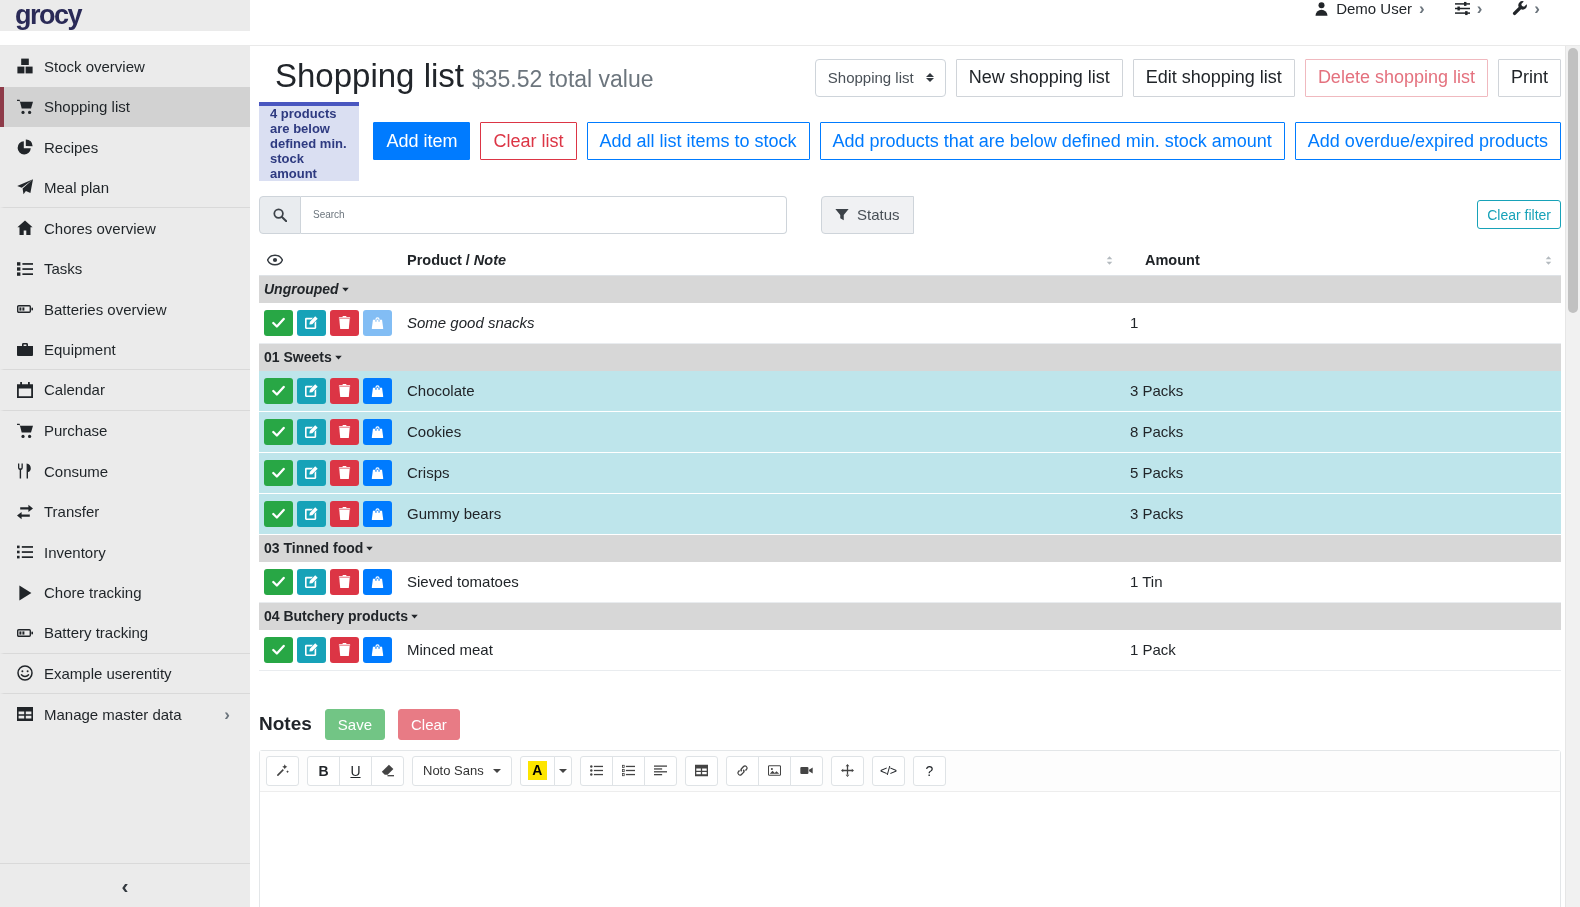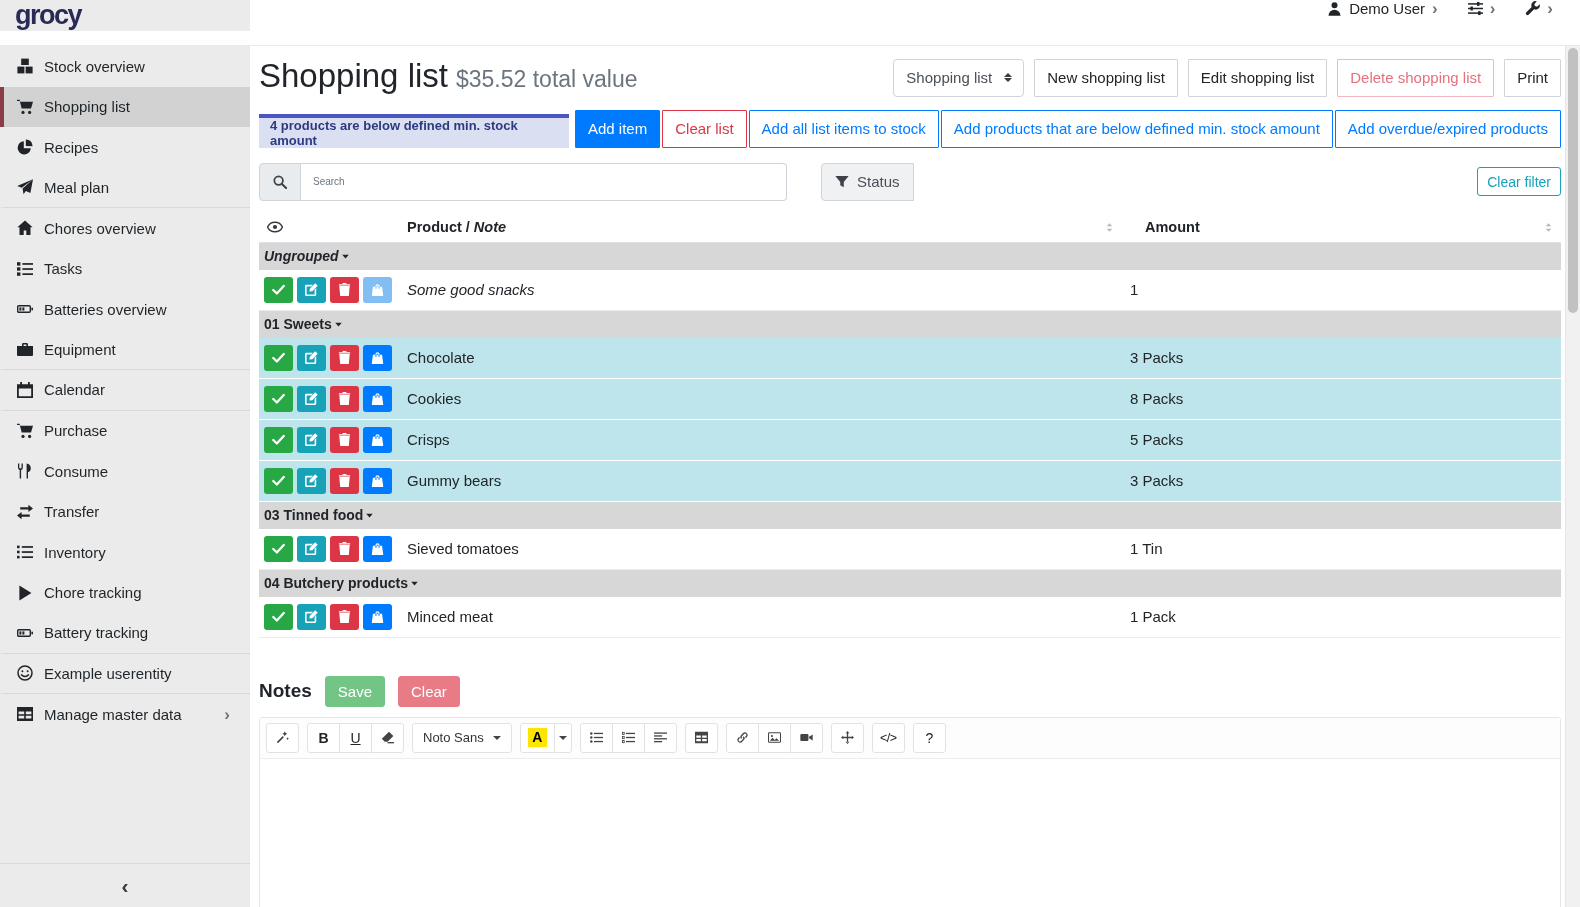--- a/index.html
+++ b/index.html
@@ -7,21 +7,21 @@
     font-family:"Liberation Sans",sans-serif;color:#212529}
   button{font-family:inherit;cursor:pointer}
   .icn{display:inline-flex;align-items:center;justify-content:center}
   .icn svg{width:1em;height:1em;fill:currentColor;display:block}
 
   
   .topbar{position:absolute;top:0;left:0;right:0;height:46px;background:#fff;display:flex;
     align-items:flex-start;border-bottom:1px solid #e9e9e9;z-index:5}
   .brand{width:250px;background:#ebebeb;display:flex;align-items:center;padding-left:15px}
   .logo{font-size:27px;font-weight:700;color:#2a2a57;letter-spacing:-1.5px}
-  .topbar-right{margin-left:auto;display:flex;align-items:center;gap:30px;padding-right:27px}
+  .topbar-right{margin-left:auto;display:flex;align-items:center;gap:30px;padding-right:40px}
   .tmenu{display:flex;align-items:center;gap:7px;font-size:15px;color:#212529}
   .tmenu .icn{font-size:15px;color:#212529}
   .chev-glyph{font-size:17px;color:#6c757d;line-height:1;font-weight:600}
   .chev-glyph.big{font-size:21px;color:#343a40}
 
   
   .sidebar{position:absolute;top:46px;left:0;bottom:0;width:250px;background:#ebebeb;
     display:flex;flex-direction:column}
   .sidebar-nav{display:flex;flex-direction:column}
   .sitem{display:flex;align-items:center;gap:9px;height:40.5px;padding:0 10px;font-size:15px;
@@ -31,44 +31,44 @@
   .sicon{font-size:16px;width:21px;color:#212529}
   .slabel{white-space:nowrap}
   .schev{margin-left:auto;margin-right:10px}
   .sidebar-footer{margin-top:auto;border-top:1px solid #d9d9d9;height:44px;display:flex;
     align-items:center;justify-content:center}
 
   
   .content{position:absolute;top:46px;left:250px;right:15px;bottom:0;background:#fff;
     padding:10px 4px 0 9px;overflow:hidden}
   .page-head{display:flex;align-items:center}
-  .page-title{font-size:33px;font-weight:500;margin:0 0 4px;color:#21252a;line-height:1.2}
+  .page-title{font-size:33px;font-weight:500;margin:0 16px 4px;color:#21252a;line-height:1.2}
   .page-title small{font-size:23px;color:#6c757d;font-weight:400;margin-left:8px}
   .head-actions{margin-left:auto;display:flex;gap:10px;align-items:center}
 
   .select-ctl{height:38px;border:1px solid #ced4da;border-radius:4px;background:#fff;display:flex;
     align-items:center;gap:12px;padding:0 10px 0 12px;font-size:15px;color:#495057;cursor:pointer}
   .dbl-caret{position:relative;width:9px;height:17px;flex:none}
   .dbl-caret::before{content:"";position:absolute;left:0;top:0;border:4px solid transparent;border-bottom-color:#343a40}
   .dbl-caret::after{content:"";position:absolute;left:0;bottom:0;border:4px solid transparent;border-top-color:#343a40}
 
-  .btn{border-radius:1px;font-size:15px;height:38px;padding:0 12px;background:#fff;
+  .btn{border-radius:1px;font-size:18px;height:38px;padding:0 12px;background:#fff;
     border:1px solid transparent;display:inline-flex;align-items:center;justify-content:center;white-space:nowrap}
   .btn-outline-dark{border-color:#d0d4d9;color:#212529}
   .btn-outline-danger{border-color:#dc3545;color:#dc3545}
   .btn-outline-danger.muted{border-color:#f0b9bf;color:#e4717e}
   .btn-outline-primary{border-color:#007bff;color:#007bff}
   .btn-primary{background:#007bff;border-color:#007bff;color:#fff}
   .btn-outline-info{border-color:#17a2b8;color:#17a2b8}
   .btn-success{background:#28a745;border-color:#28a745;color:#fff}
   .btn-danger{background:#dc3545;border-color:#dc3545;color:#fff}
   .btn-sm{height:29px;font-size:14px;padding:0 9px;border-radius:3px}
   .disabled{opacity:.65}
 
-  .action-row{display:flex;gap:2px;margin-top:10px;align-items:flex-end}
+  .action-row{display:flex;gap:10px;margin-top:2px;align-items:center}
   .alert-info{border-top:4px solid #4a57c0;background:#dadff2;color:#2e3a80;font-weight:700;
     font-size:13px;padding:0 11px;display:flex;align-items:center;margin-right:4px}
 
   .filter-row{display:flex;align-items:center;margin-top:15px}
   .input-group{display:flex;height:38px}
   .search-group{width:528px}
   .ig-prepend{background:#e9ecef;border:1px solid #ced4da;border-radius:4px 0 0 4px;display:flex;
     align-items:center;justify-content:center;padding:0 13px;color:#495057;font-size:15px;gap:8px}
   .ig-prepend .icn{font-size:14px;color:#3c4248}
   .ig-input{flex:1;border:1px solid #ced4da;border-left:none;border-radius:0 4px 4px 0;

